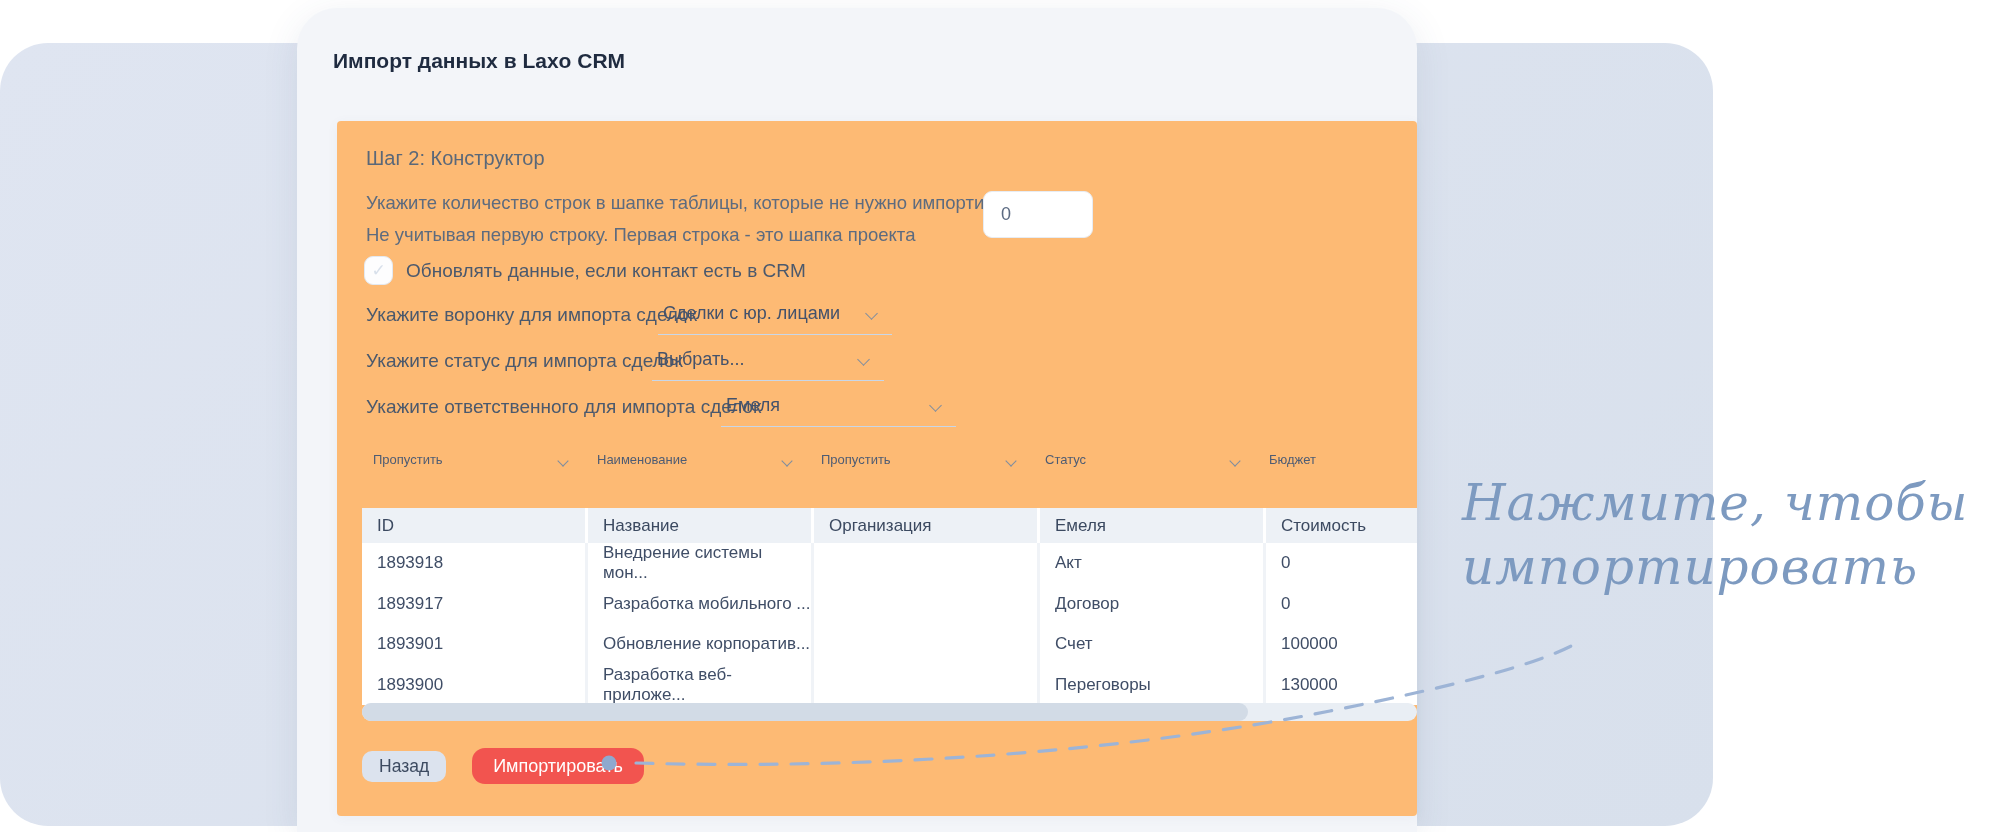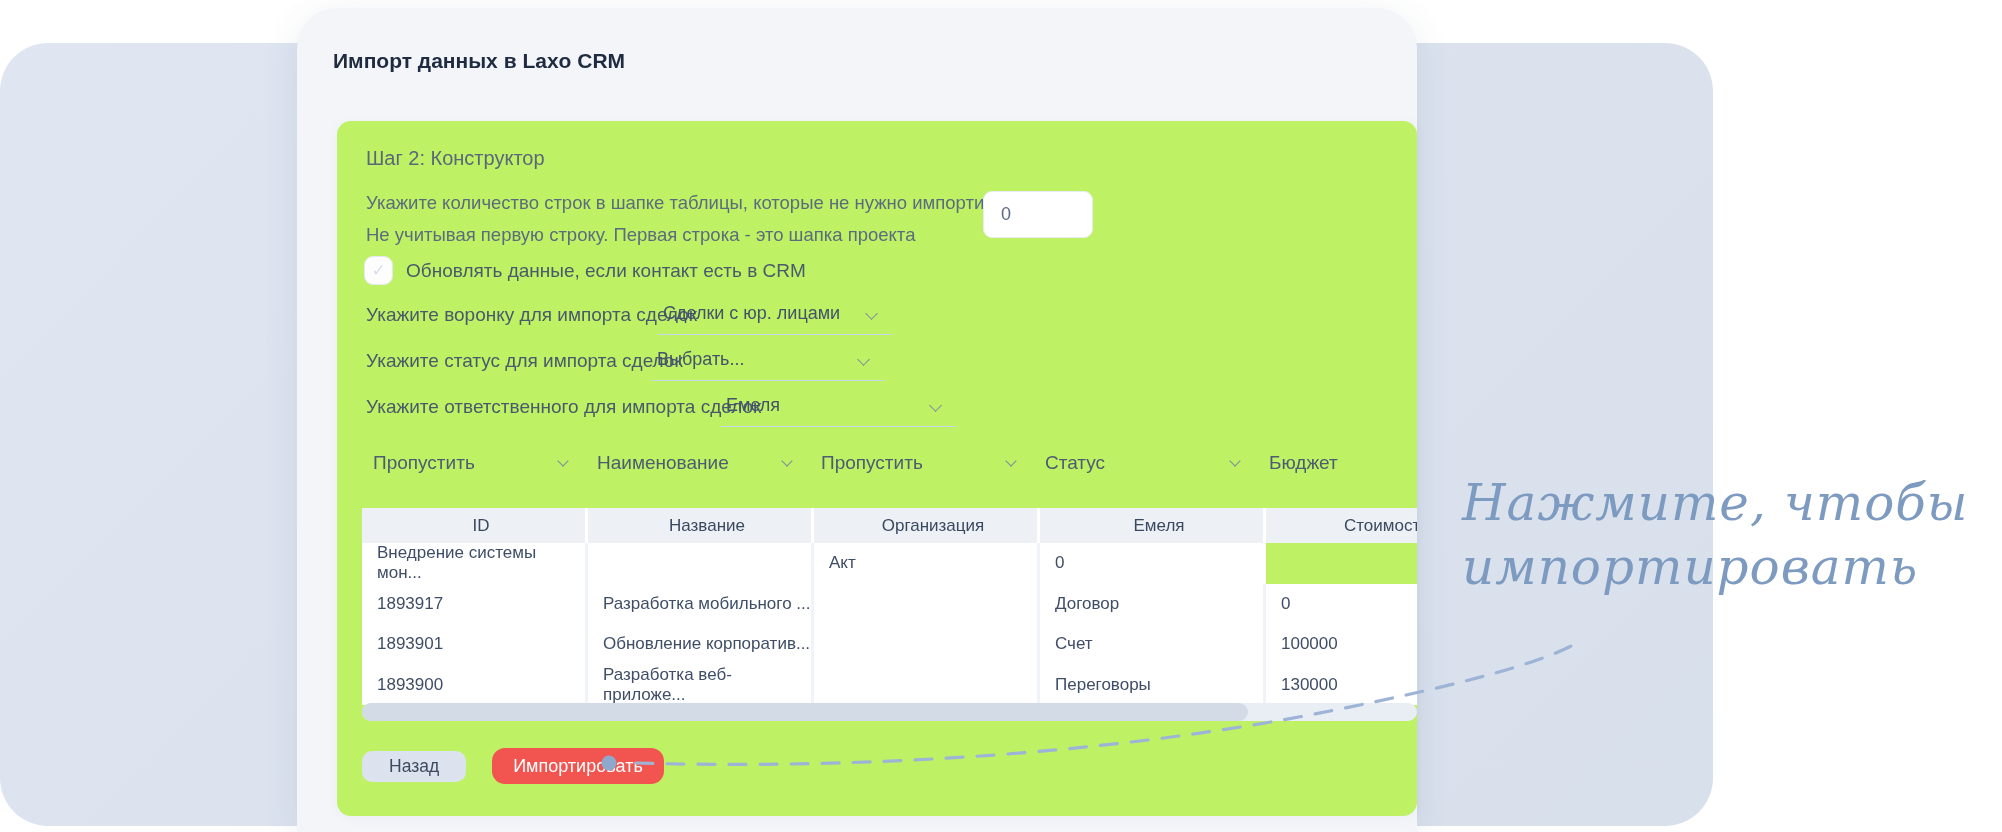--- a/index.html
+++ b/index.html
@@ -11,21 +11,21 @@
     border-radius:48px; background:linear-gradient(135deg,#dfe5f1 0%,#d8e0ec 100%); }
 
   
   .modal { position:absolute; left:297px; top:8px; width:1120px; height:824px;
     background:#f3f5f9; border-radius:40px 40px 0 0;
     box-shadow:0 8px 36px rgba(60,80,120,.10); }
   .modal-title { position:absolute; left:36px; top:33px; font-size:21px; font-weight:bold; color:#1f2b40;margin-top:8px; }
 
   
   .card { position:absolute; left:40px; top:113px; width:1080px; height:695px;
-    background:#bef264; border-radius:14px; overflow:hidden;
+    background:#fdba74; border-radius:4px; overflow:hidden;
     box-shadow:0 2px 12px rgba(80,100,140,.05); }
 
   .step-title { position:absolute; left:29px; top:26px; font-size:20px; color:#5a6879; }
 
   .hint { position:absolute; left:29px; top:66px; font-size:18.5px; line-height:31.5px; color:#5d6b7f; }
 
   .rows-input { position:absolute; left:646px; top:70px; width:110px; height:47px;
     border:1px solid #e7ecf3; border-radius:9px; background:#fff;
     font-family:"Liberation Sans",sans-serif; font-size:18px; color:#5b6a82; padding-left:17px; outline:none; }
 
@@ -38,37 +38,37 @@
   .select-row { position:absolute; left:29px; display:flex;justify-content:flex-end; }
   .select-row .s-label { font-size:19px; color:#4b596d; padding-top:3px; }
   .select-box { position:absolute; top:0; height:34px; border-bottom:1px solid #c8d7e9; cursor:pointer; }
   .select-box .s-value { position:absolute; left:5px; top:2px; font-size:18px; color:#44526b; }
   .chev { position:absolute; width:9px; height:9px; border-right:1.7px solid #7e8da0; border-bottom:1.7px solid #7e8da0;
     transform:rotate(45deg); }
   .select-box .chev { right:16px; top:8px; }
 
   .mapping-row { position:absolute; left:27px; top:331px; display:flex; }
   .map-item { width:224px; position:relative; height:24px; cursor:pointer; }
-  .map-item .m-label { position:absolute; left:9px; top:0; font-size:19px; color:#4e5c73; }
+  .map-item .m-label { position:absolute; left:9px; top:0; font-size:13px; color:#4e5c73; }
   .map-item .chev { right:21px; top:5px; width:8px; height:8px; }
 
   .grid-table { position:absolute; left:25px; top:387px; width:1130px; }
   .g-row { display:grid; grid-template-columns:repeat(5,226px); }
   .g-head { height:35px; line-height:35px; background:#edf1f6; font-size:17px; font-weight:500; color:#3b4960;
-    padding-left:15px; border-right:3px solid #ffffff;text-align:center; }
+    padding-left:15px; border-right:3px solid #ffffff; }
   .g-head:last-child { border-right:none; }
   .g-cell { height:40.5px; display:flex; align-items:center; font-size:17px; font-weight:500; color:#3f4d66;
     padding-left:15px; border-right:3px solid #f0f3f7; background:#fff; }
   .g-cell:last-child { border-right:none; }
 
   .scrollbar { position:absolute; left:25px; top:582px; width:1055px; height:18px; border-radius:9px; background:#e9eef4; }
   .scroll-thumb { position:absolute; left:0; top:0; width:886px; height:18px; border-radius:9px; background:#d2dbe6; cursor:grab; }
 
   .buttons { position:absolute; left:25px; top:627px; height:36px; display:flex; align-items:center; }
-  .btn-back { height:31px; padding:0 27px; border:none; border-radius:10px; background:#dce3ee; color:#3d4b61;
+  .btn-back { height:31px; padding:0 17px; border:none; border-radius:10px; background:#dce3ee; color:#3d4b61;
     font-family:"Liberation Sans",sans-serif; font-size:17.5px; cursor:pointer; }
   .btn-import { height:36px; margin-left:26px; padding:0 21px; border:none; border-radius:13px; background:#f2544f;
     color:#ffffff; font-family:"Liberation Sans",sans-serif; font-size:18px; cursor:pointer; }
 
   .annotation { position:absolute; left:1462px; top:471px; width:560px;
     font-family:"DejaVu Serif", serif; font-style:italic; font-size:50px; line-height:64px;
     color:#7d9ac0; letter-spacing:1px; }
 
   .connector-svg { position:absolute; left:0; top:0; width:2002px; height:832px; pointer-events:none; }
 </style>
@@ -149,20 +149,21 @@
 
       <div class="grid-table">
         <div class="g-row">
           <div class="g-head">ID</div>
           <div class="g-head">Название</div>
           <div class="g-head">Организация</div>
           <div class="g-head">Емеля</div>
           <div class="g-head">Стоимость</div>
         </div>
         <div class="g-row">
+          <div class="g-cell">1893918</div>
           <div class="g-cell">Внедрение системы мон...</div>
           <div class="g-cell"></div>
           <div class="g-cell">Акт</div>
           <div class="g-cell">0</div>
         </div>
         <div class="g-row">
           <div class="g-cell">1893917</div>
           <div class="g-cell">Разработка мобильного ...</div>
           <div class="g-cell"></div>
           <div class="g-cell">Договор</div>

